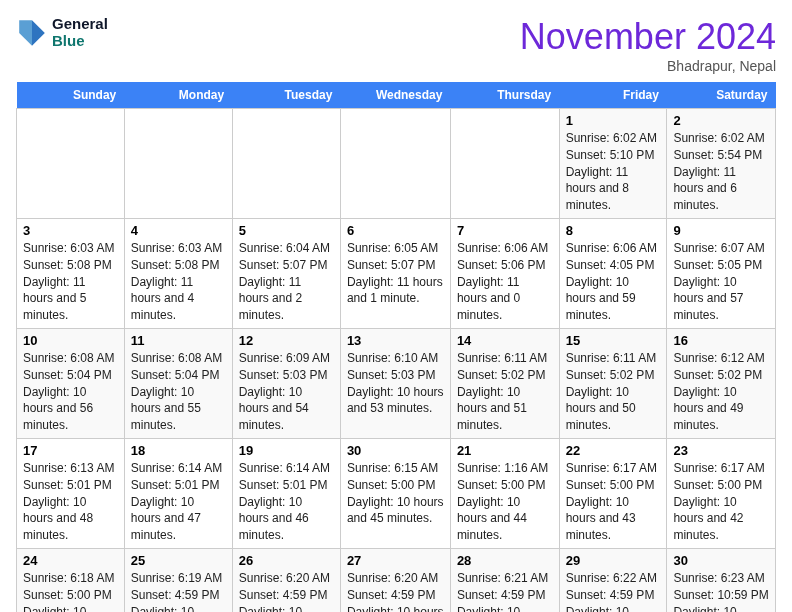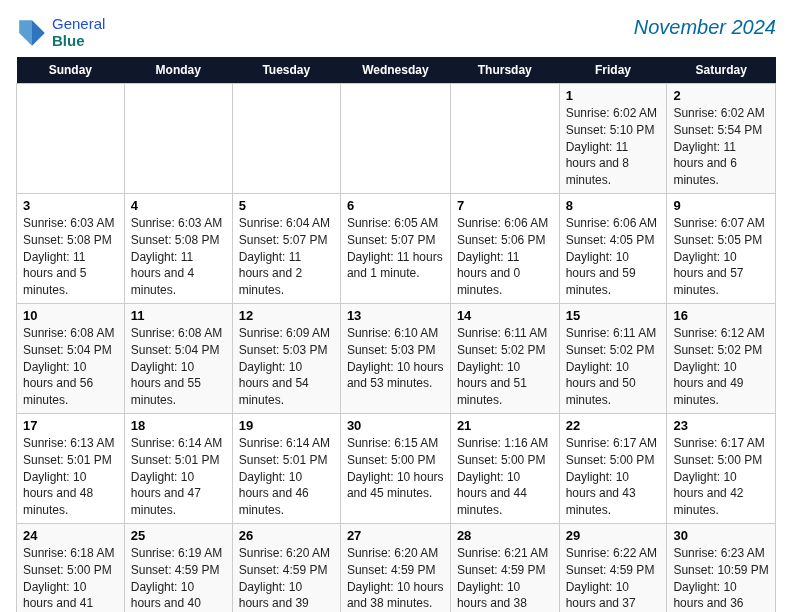--- a/index.html
+++ b/index.html
@@ -21,54 +21,53 @@
       align-items: center;
       gap: 4px;
     }
     .logo-text {
       display: flex;
       flex-direction: column;
       line-height: 1.1;
     }
     .logo-general {
       font-size: 15px;
-      font-weight: normal;
-      color: #1d4ed8;
+      font-weight: bold;
+      color: #0f172a;
     }
     .logo-blue {
       font-size: 15px;
       font-weight: bold;
       color: #0f766e;
     }
     .logo-icon {
       width: 32px;
       height: 32px;
     }
     .title-section {
       text-align: right;
     }
     .month-title {
-      font-size: 20px;
+      font-size: 36px;
       font-weight: normal;
-      color: #0369a1;
-      font-style: italic;
+      color: #6d28d9;
     }
     .location {
       font-size: 14px;
       color: #555;
     }
     .calendar-table {
       width: 100%;
       border-collapse: collapse;
       font-size: 11px;
     }
     .calendar-table thead th {
-      background-color: #0f172a;
+      background-color: #3b82f6;
       color: #fff;
-      text-align: center;
+      text-align: right;
       padding: 6px 8px;
       font-size: 12px;
       font-weight: bold;
     }
     .calendar-table tbody td {
       border: 1px solid #ccc;
       vertical-align: top;
       padding: 4px 6px;
       width: 113px;
       min-height: 80px;
@@ -105,20 +104,21 @@
       <polygon points="20,4 36,20 20,36" fill="#2e74c0"></polygon>
       <polygon points="4,4 20,4 20,36 4,20" fill="#5a9fd4"></polygon>
     </svg>
     <div class="logo-text">
       <span class="logo-general">General</span>
       <span class="logo-blue">Blue</span>
     </div>
   </div>
   <div class="title-section">
     <div class="month-title">November 2024</div>
+    <div class="location">Bhadrapur, Nepal</div>
   </div>
 </div>
 
 <table class="calendar-table">
   <thead>
     <tr>
     <th>Sunday</th>
         <th>Monday</th>
         <th>Tuesday</th>
         <th>Wednesday</th>

